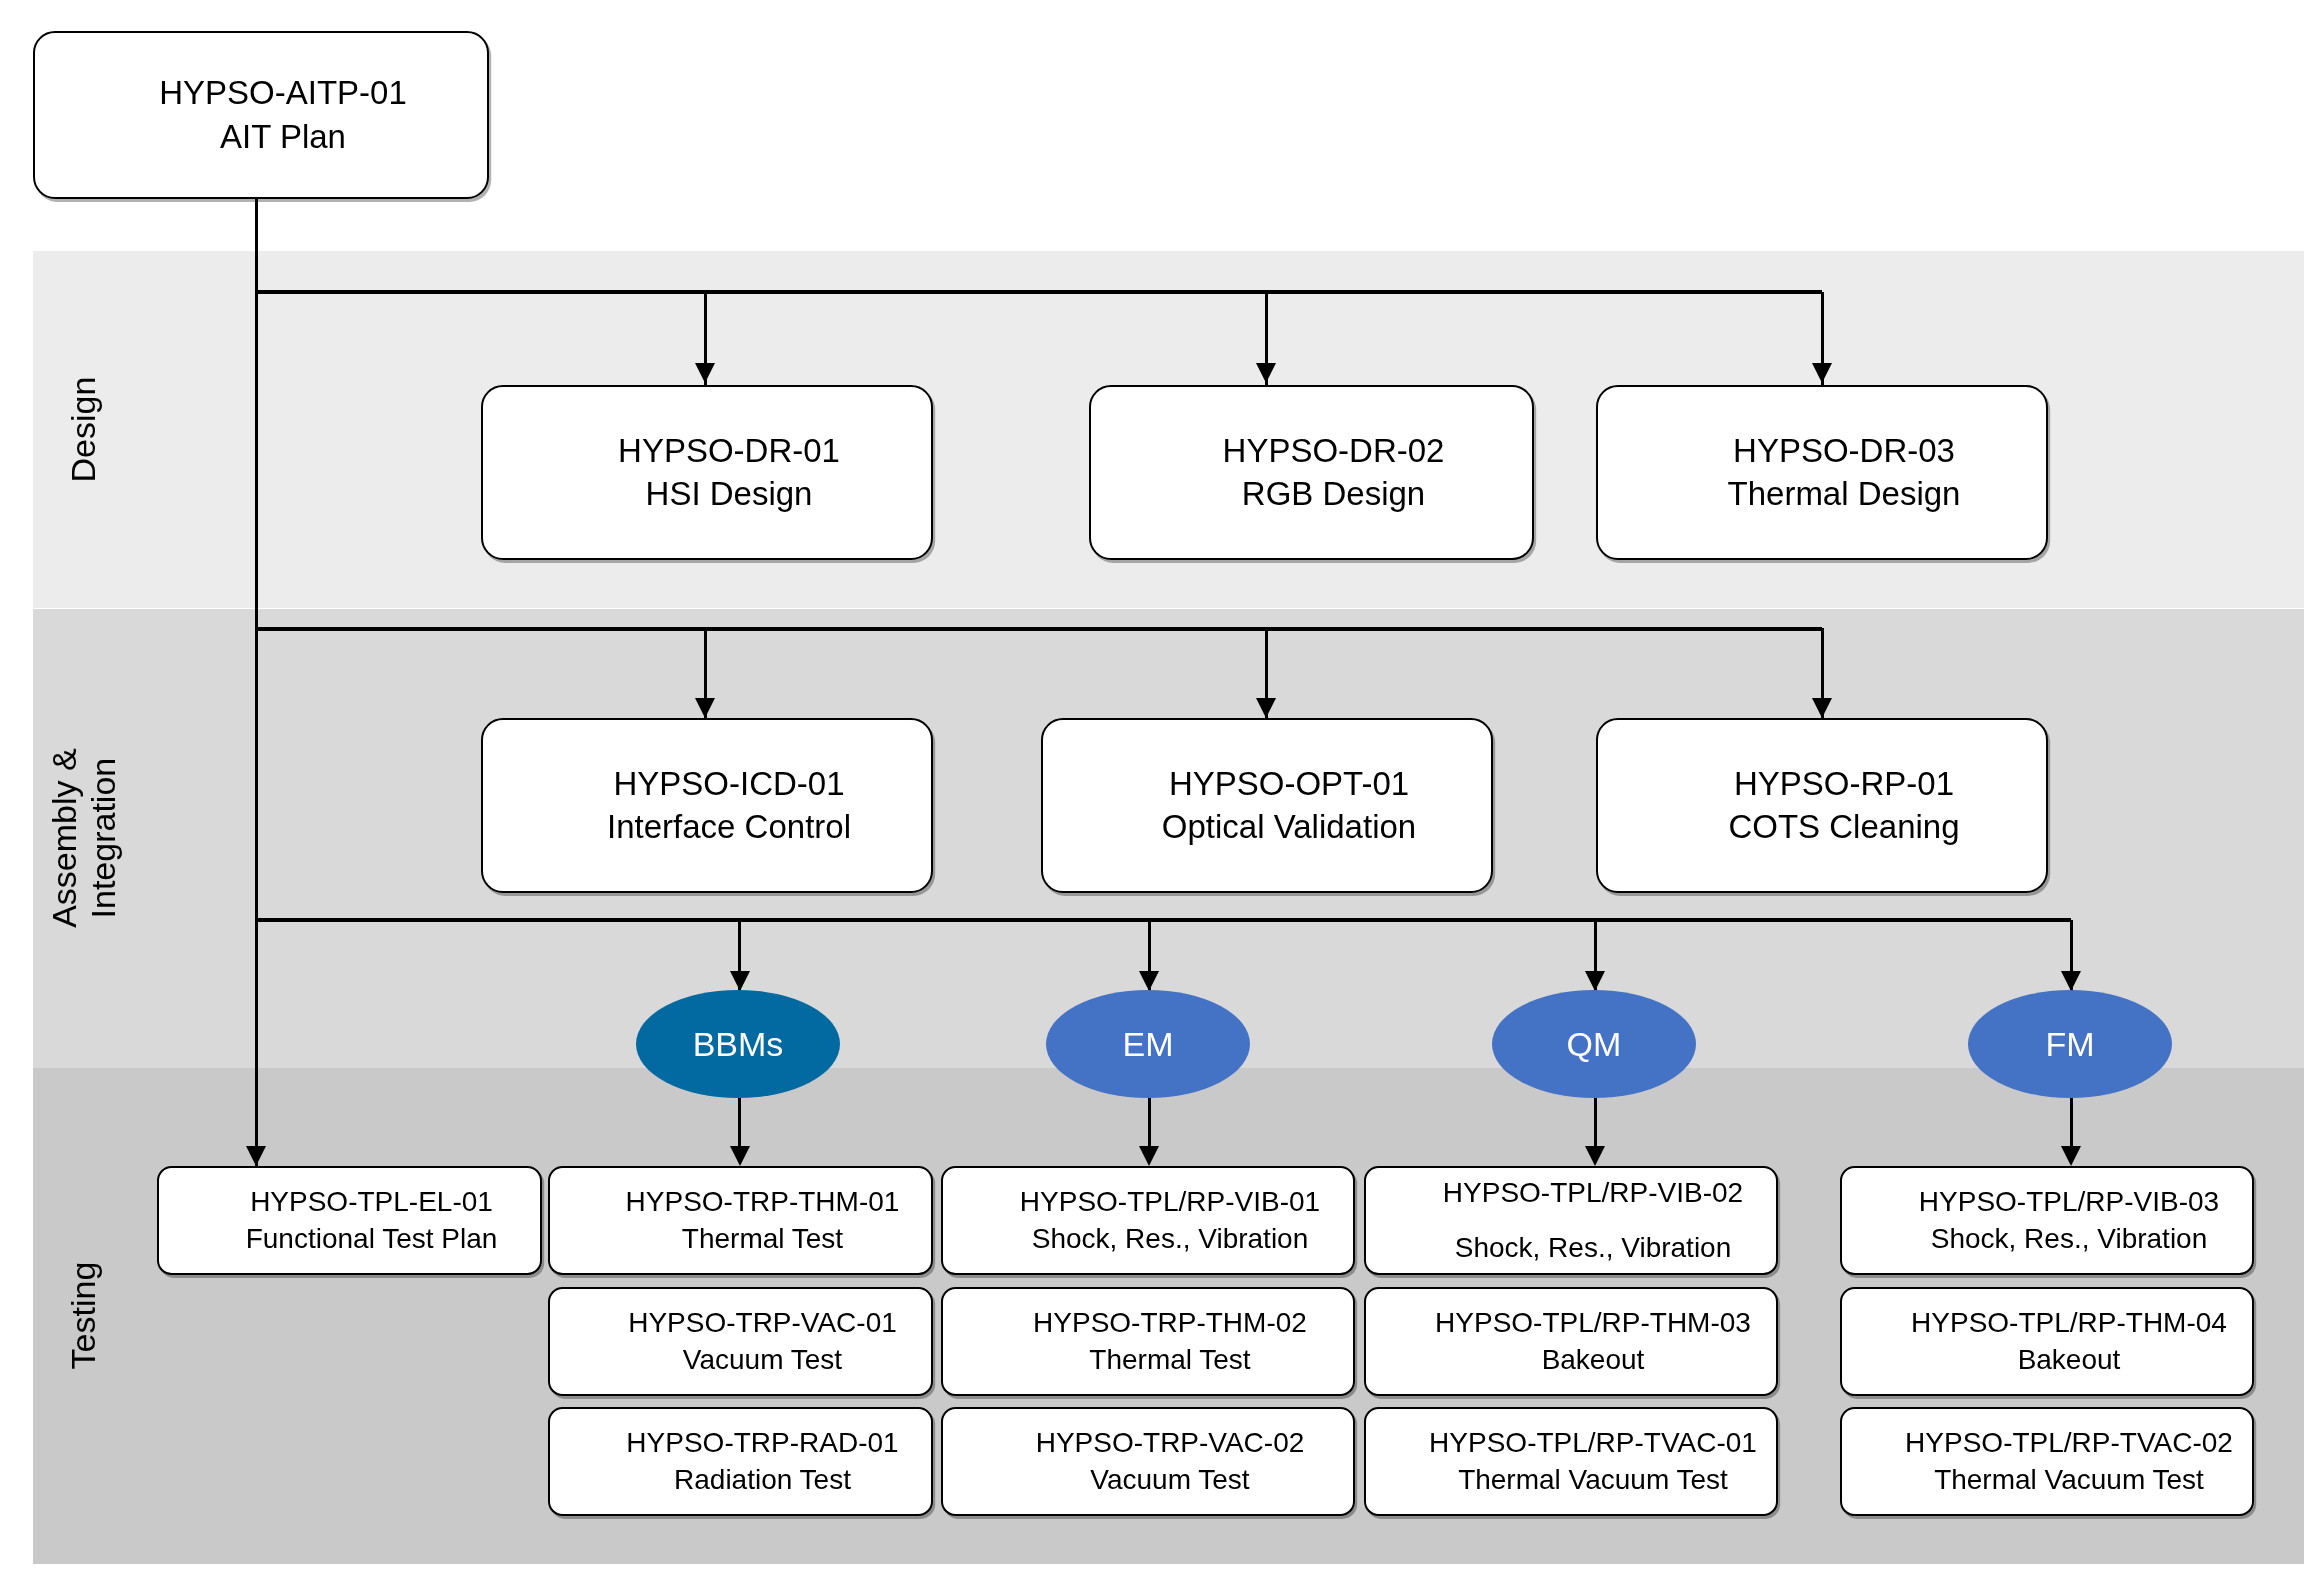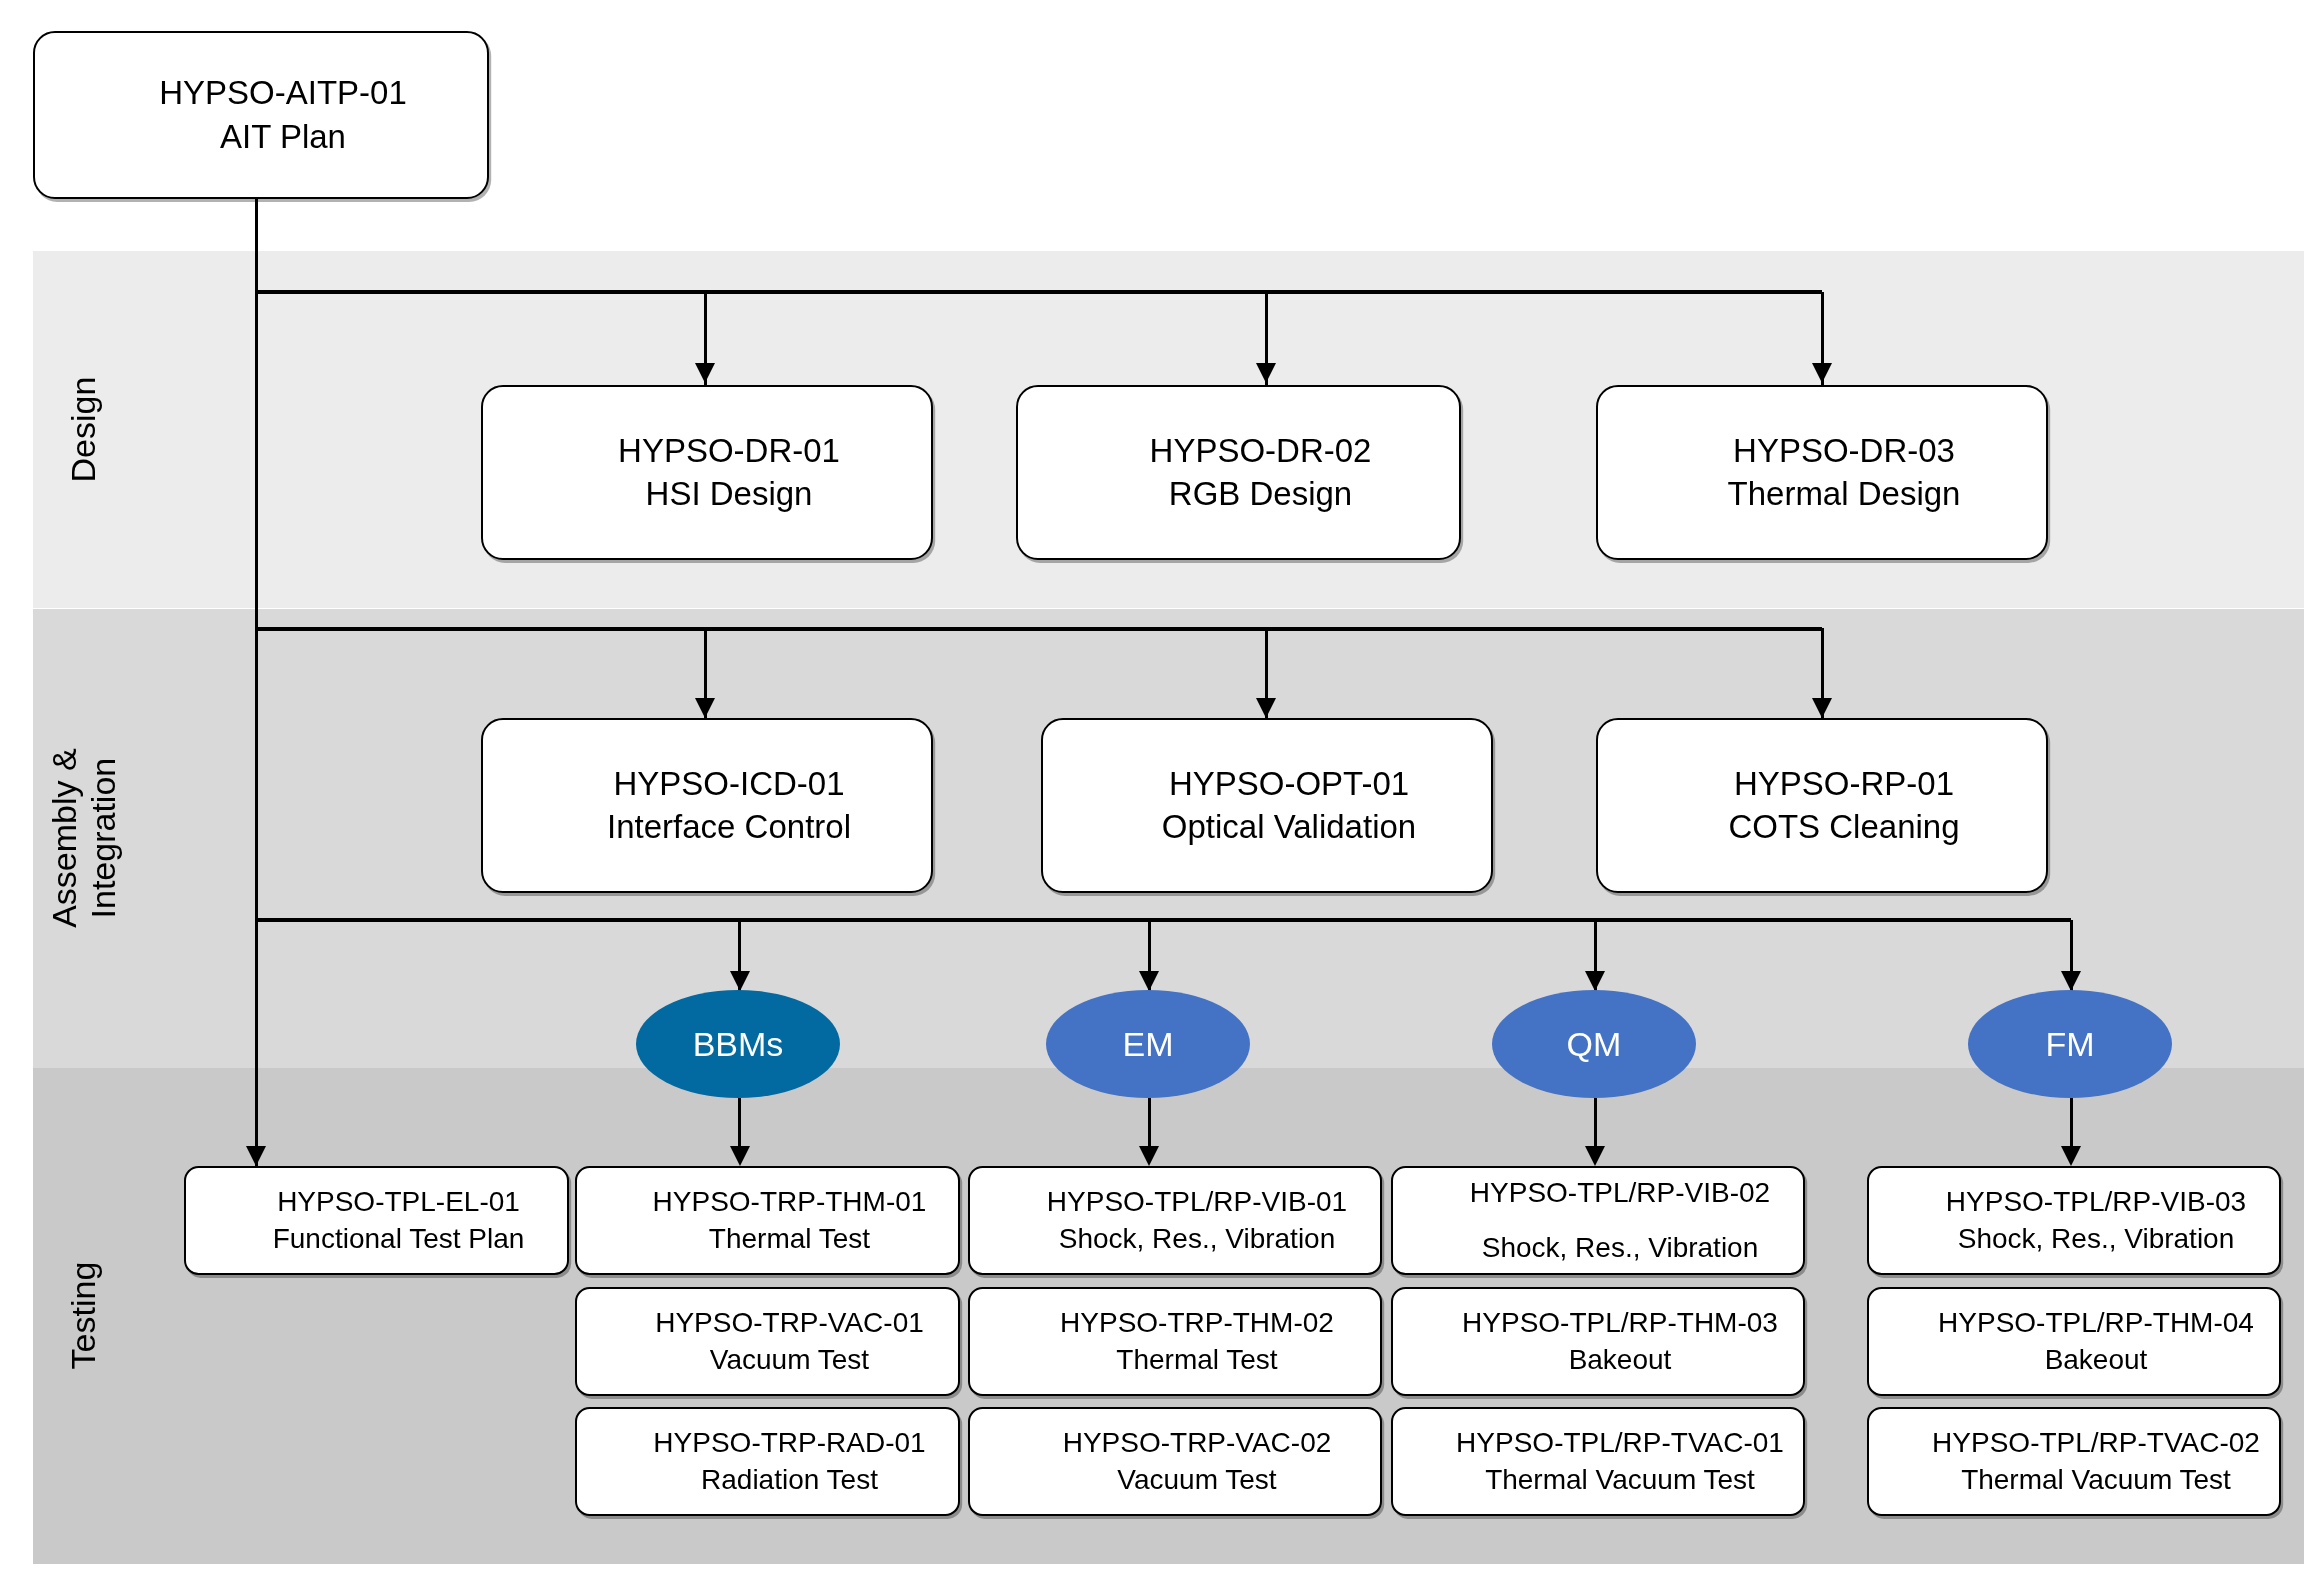--- a/index.html
+++ b/index.html
@@ -36,21 +36,21 @@
     text-align:center;
     color:#000;
     box-shadow:2.2px 2.9px 0 rgba(0,0,0,0.30);
     padding-left:44px;
   }
   .node .l1,.node .l2{display:block;white-space:nowrap;line-height:1.28;}
 
   .node.big{font-size:33px;border-radius:22px;}
   .node.big .l1,.node.big .l2{padding:0.7px 0;}
 
-  .node.test{font-size:28px;border-radius:14.6px;border-width:2.2px;margin-left:27px;}
+  .node.test{font-size:28px;border-radius:14.6px;border-width:2.2px;}
   .node.test .l1,.node.test .l2{line-height:1.3;}
 
   
   .ellipse{
     position:absolute;
     border-radius:50%;
     display:flex;align-items:center;justify-content:center;
     color:#ffffff;font-size:34px;
     box-sizing:border-box;
   }
@@ -107,21 +107,21 @@
   <div class="arrow" style="left:695px;top:363px;"></div>
   <div class="ln vline" style="left:1265px;top:292px;height:95px;"></div>
   <div class="arrow" style="left:1256px;top:363px;"></div>
   <div class="ln vline" style="left:1821px;top:292px;height:95px;"></div>
   <div class="arrow" style="left:1812px;top:363px;"></div>
 
   <div class="node big" style="left:481px;top:385px;width:452px;height:175px;">
     <span class="l1">HYPSO-DR-01</span>
     <span class="l2">HSI Design</span>
   </div>
-  <div class="node big" style="left:1016px;top:385px;width:445px;height:175px;">
+  <div class="node big" style="left:1089px;top:385px;width:445px;height:175px;">
     <span class="l1">HYPSO-DR-02</span>
     <span class="l2">RGB Design</span>
   </div>
   <div class="node big" style="left:1596px;top:385px;width:452px;height:175px;">
     <span class="l1">HYPSO-DR-03</span>
     <span class="l2">Thermal Design</span>
   </div>
 
   <div class="ln hline" style="left:255px;top:627px;width:1567px;"></div>
 

